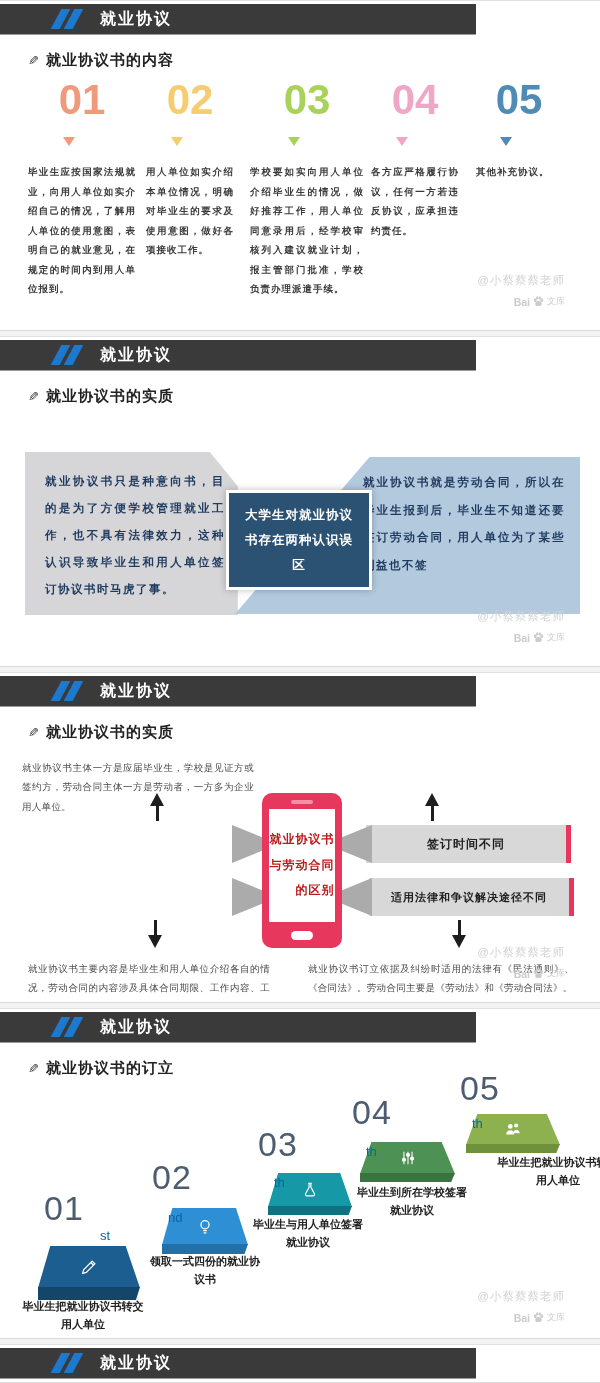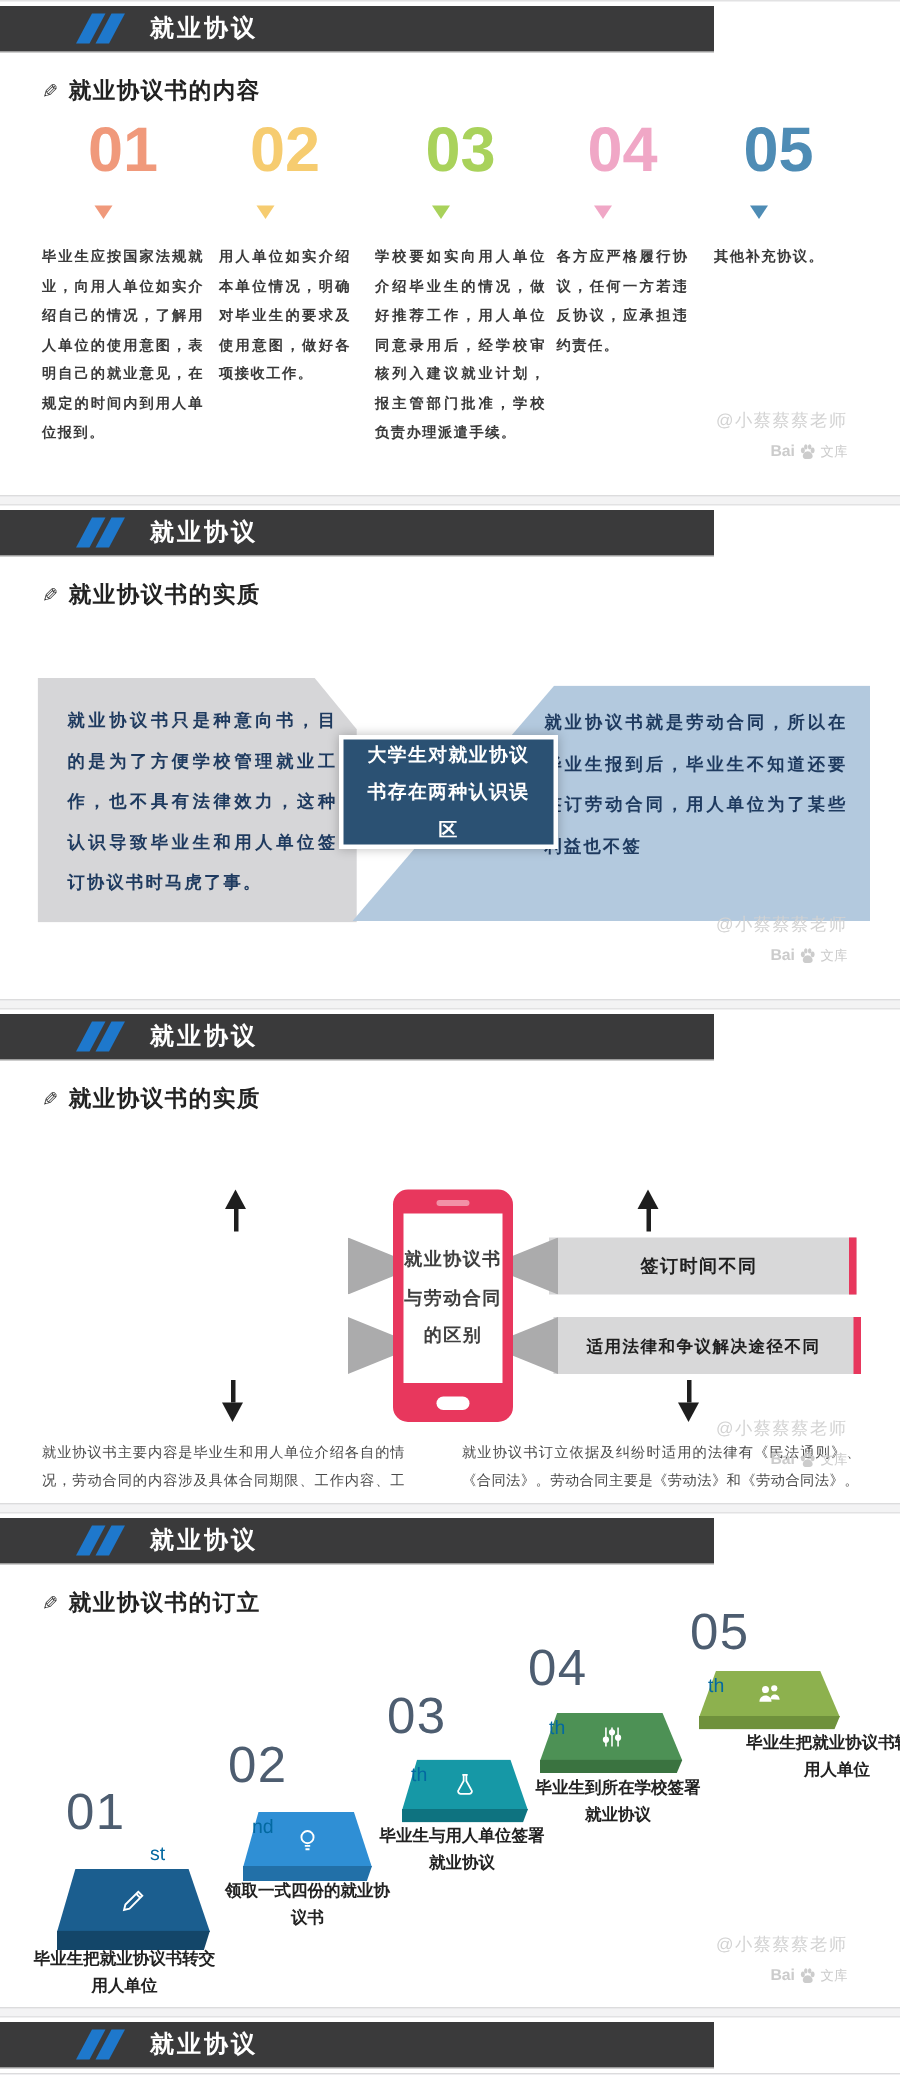--- a/index.html
+++ b/index.html
@@ -17,21 +17,21 @@
 
   
   .subtitle{position:absolute;left:28px;top:50px;display:flex;align-items:center;gap:7px;}
   .pen-icon{font-size:13px;color:#333;transform:scaleX(-1);line-height:1;}
   .pen-icon::before{content:"✎";}
   .sub-text{font-size:15px;font-weight:700;color:#222;letter-spacing:1px;}
 
   
   .wm{position:absolute;right:35px;top:272px;text-align:right;}
   .wm-author{font-size:11.5px;color:#d3d3d3;letter-spacing:1px;}
-  .wm-brand{margin-top:7px;display:flex;justify-content:flex-end;align-items:flex-start;gap:2px;
+  .wm-brand{margin-top:7px;display:flex;justify-content:flex-end;align-items:center;gap:2px;
             font-size:10.5px;color:#cccccc;font-weight:700;}
   .wm-brand .cn{font-size:9px;font-weight:400;}
   .slide4 .wm{top:280px;}
 
   
   .col{position:absolute;top:76px;}
   .c1{left:28px;width:108px;} .c2{left:146px;width:88px;} .c3{left:250px;width:114px;}
   .c4{left:371px;width:88px;} .c5{left:476px;width:86px;}
   .num{font-size:42px;font-weight:700;text-align:center;line-height:1.1;}
   .tri{width:0;height:0;border-left:6px solid transparent;border-right:6px solid transparent;
@@ -41,21 +41,21 @@
 
   
   .s2-gray{position:absolute;left:25px;top:115px;width:280px;height:163px;background:#d6d6d8;
            clip-path:polygon(0 0,66% 0,76% 21%,76% 100%,0 100%);}
   .s2-gray .blk{position:absolute;left:20px;top:16px;width:180px;font-size:11.5px;font-weight:700;
                 color:#1e3a5f;line-height:2.35;letter-spacing:1.5px;text-align:justify;}
   .s2-blue{position:absolute;left:235px;top:120px;width:345px;height:157px;background:#b3c9de;
            clip-path:polygon(39% 0,100% 0,100% 100%,0 100%);}
   .s2-blue .blk{position:absolute;left:128px;top:12px;width:202px;font-size:11.5px;font-weight:700;
                 color:#1e3a5f;line-height:2.4;letter-spacing:1.5px;text-align:justify;}
-  .s2-box{position:absolute;left:226px;top:153px;width:146px;height:76px;background:#2b5173;
+  .s2-box{position:absolute;left:226px;top:153px;width:146px;height:100px;background:#2b5173;
           border:3px solid #ffffff;box-shadow:0 0 7px rgba(0,0,0,.25);box-sizing:border-box;
           display:flex;align-items:center;justify-content:center;text-align:center;
           color:#fff;font-size:12.5px;font-weight:700;line-height:2;letter-spacing:1px;padding:2px 10px;}
 
   
   .p-small{position:absolute;font-size:9.5px;color:#4a4a4a;line-height:2.05;text-align:justify;
            letter-spacing:.3px;font-weight:500;}
   .p-tl{left:22px;top:85px;width:232px;} .p-tr{left:330px;top:85px;width:246px;}
   .p-bl{left:28px;top:286px;width:242px;} .p-br{left:308px;top:286px;width:266px;}
   .bar3{position:absolute;height:38px;width:200px;background:#d8d8d9;display:flex;align-items:center;
@@ -72,22 +72,22 @@
   .arrow .head{width:0;height:0;border-left:7px solid transparent;border-right:7px solid transparent;}
   .arrow.up .head{border-bottom:13px solid #1e1e1e;}
   .arrow.down .head{border-top:13px solid #1e1e1e;}
   .arrow .stem{width:3px;height:15px;background:#1e1e1e;}
   .a-ul{left:150px;top:120px;} .a-ur{left:425px;top:120px;}
   .a-dl{left:148px;top:247px;} .a-dr{left:452px;top:247px;}
   .phone{position:absolute;left:262px;top:120px;width:80px;height:155px;background:#e8375d;border-radius:10px;}
   .phone .speaker{position:absolute;top:7px;left:50%;transform:translateX(-50%);width:22px;height:4px;
                   border-radius:2px;background:rgba(255,255,255,.45);}
   .phone .screen{position:absolute;left:7px;right:7px;top:16px;bottom:26px;background:#fff;
-                 display:flex;align-items:center;justify-content:center;text-align:center;
-                 font-size:12px;font-weight:700;color:#404040;line-height:2.15;letter-spacing:1px;
+                 display:flex;align-items:center;justify-content:center;text-align:right;
+                 font-size:12px;font-weight:700;color:#b91c1c;line-height:2.15;letter-spacing:1px;
                  white-space:pre-line;}
   .phone .home{position:absolute;bottom:8px;left:50%;transform:translateX(-50%);width:22px;height:9px;
                border-radius:5px;background:#fff;}
 
   
   .step-num{position:absolute;font-size:34px;color:#4d5d70;font-weight:400;letter-spacing:1px;}
   .step-suffix{position:absolute;font-size:13px;color:#0369a1;z-index:3;}
   .plat{position:absolute;}
   .plat-face{clip-path:polygon(12% 0,86% 0,100% 100%,0 100%);display:flex;align-items:center;
              justify-content:center;}
@@ -218,20 +218,21 @@
           <i></i>
           <i></i>
         </span>
       <span class="htitle">就业协议</span>
     </div>
     <div class="subtitle">
       <span class="pen-icon"></span>
       <span class="sub-text">就业协议书的实质</span>
     </div>
 
+    <div class="p-small p-tl">就业协议书主体一方是应届毕业生，学校是见证方或签约方，劳动合同主体一方是劳动者，一方多为企业用人单位。</div>
 
     <div class="arrow up a-ul">
         <i class="head"></i>
         <i class="stem"></i>
       </div>
     <div class="arrow up a-ur">
         <i class="head"></i>
         <i class="stem"></i>
       </div>
     <div class="arrow down a-dl">

